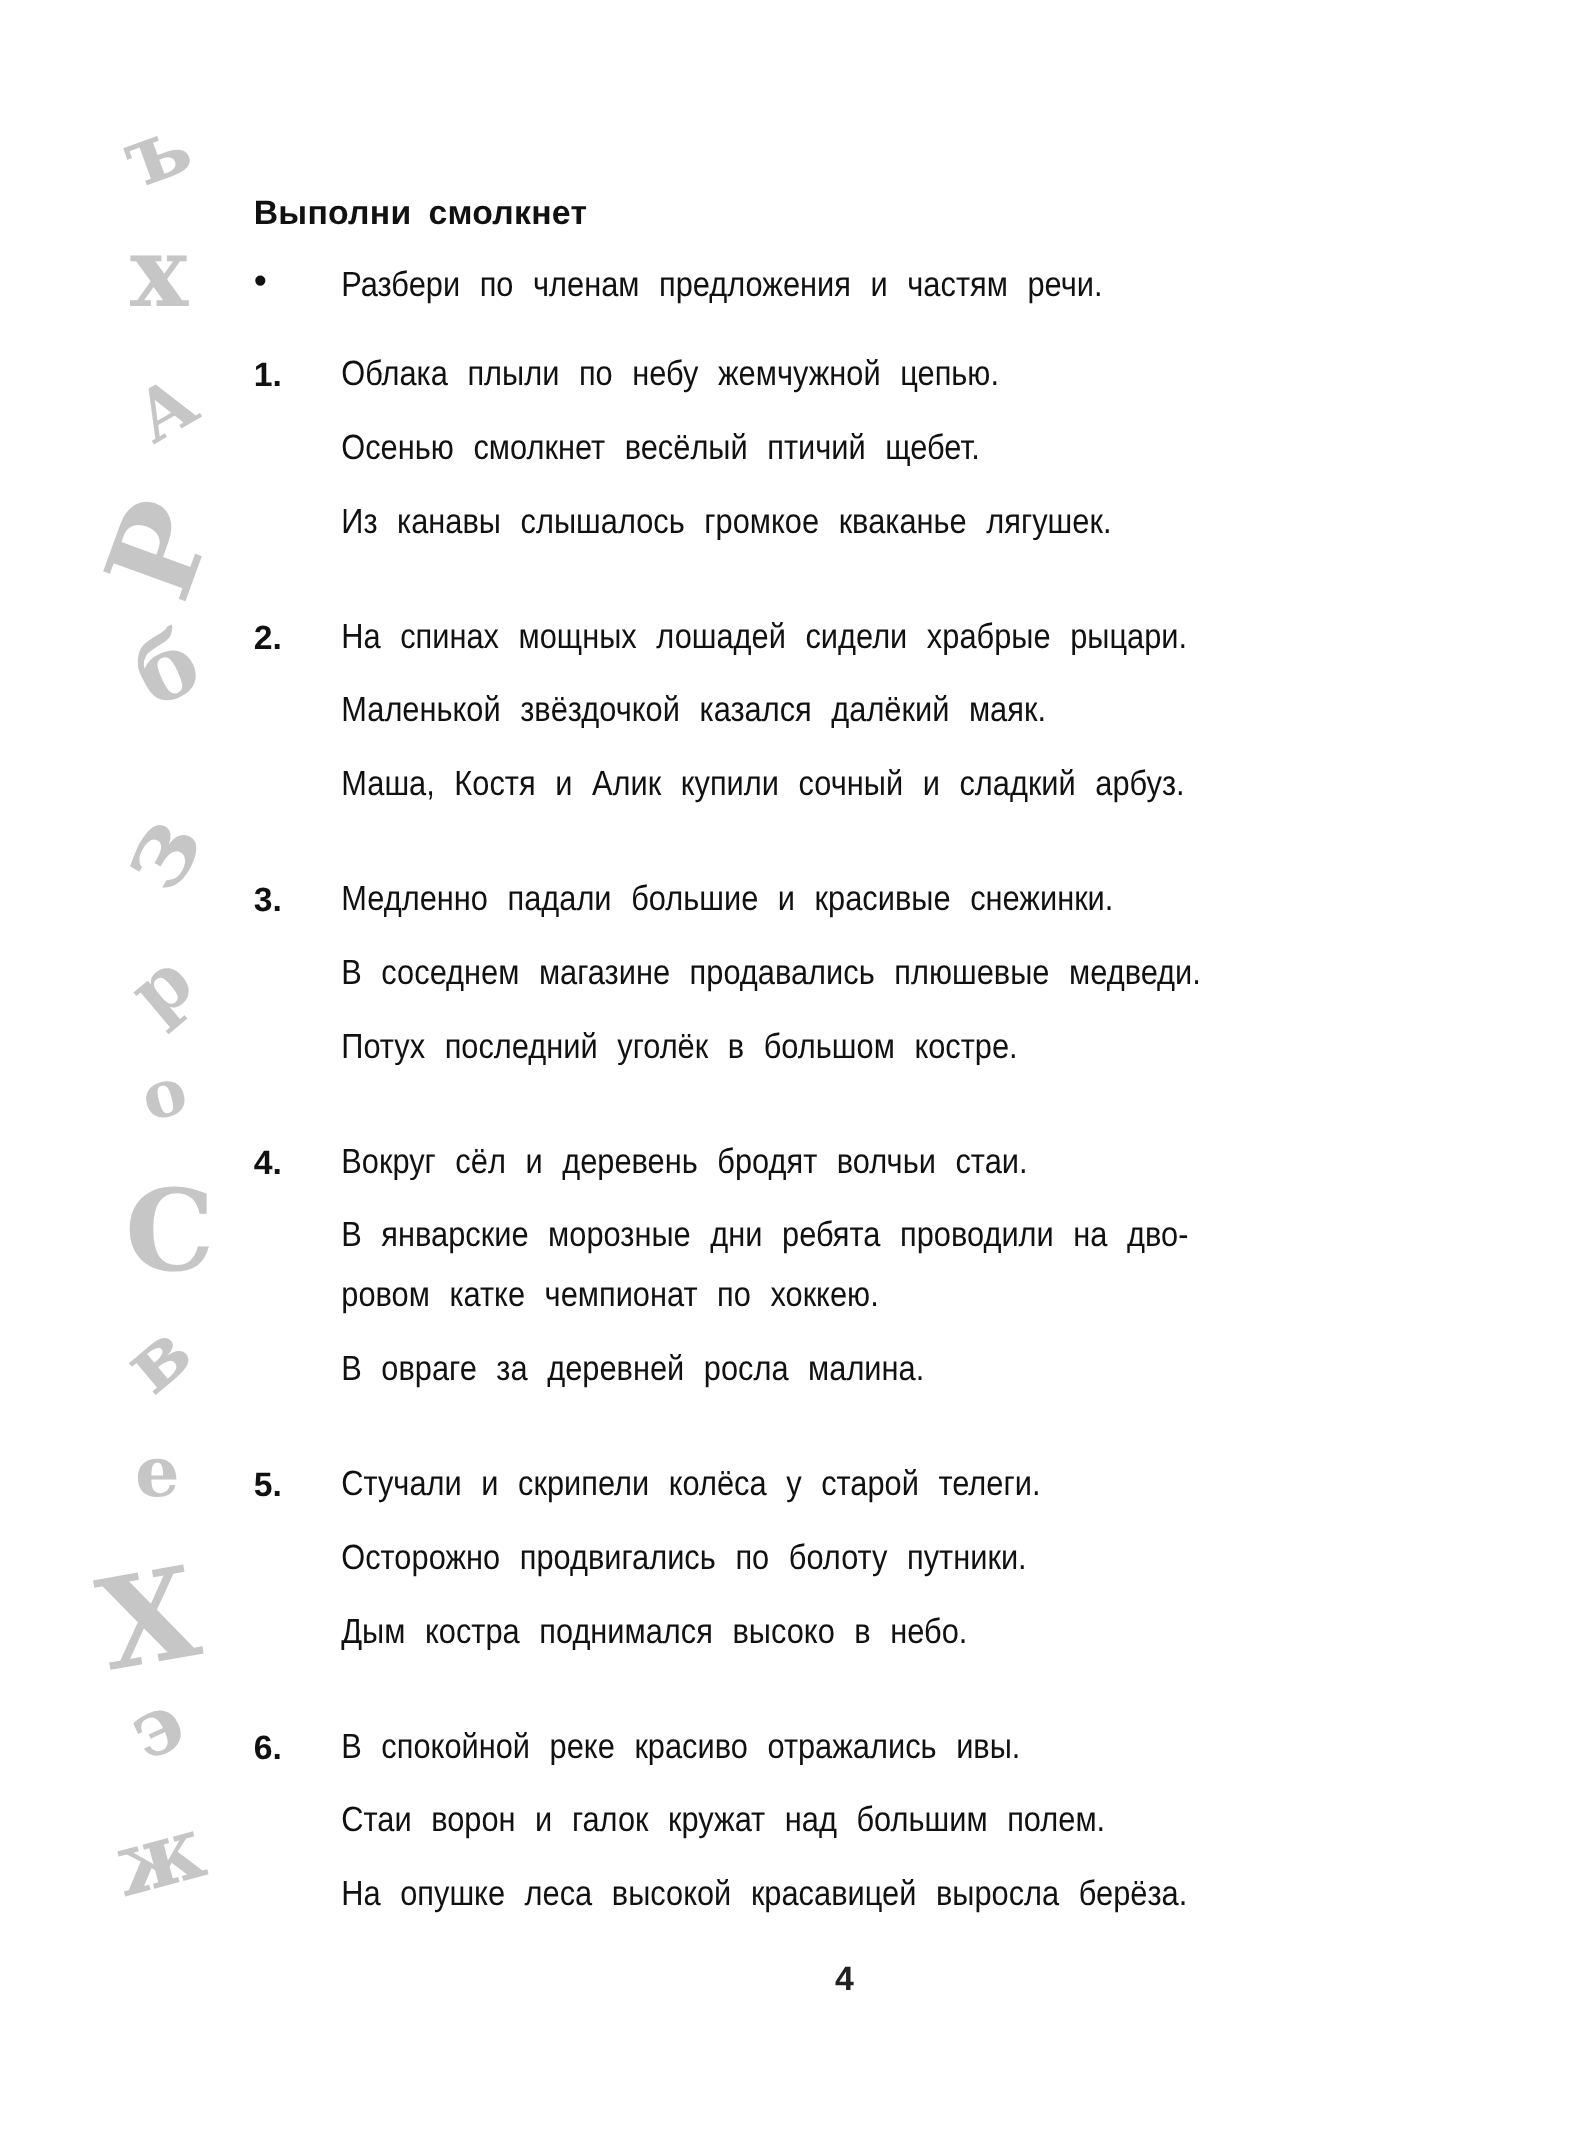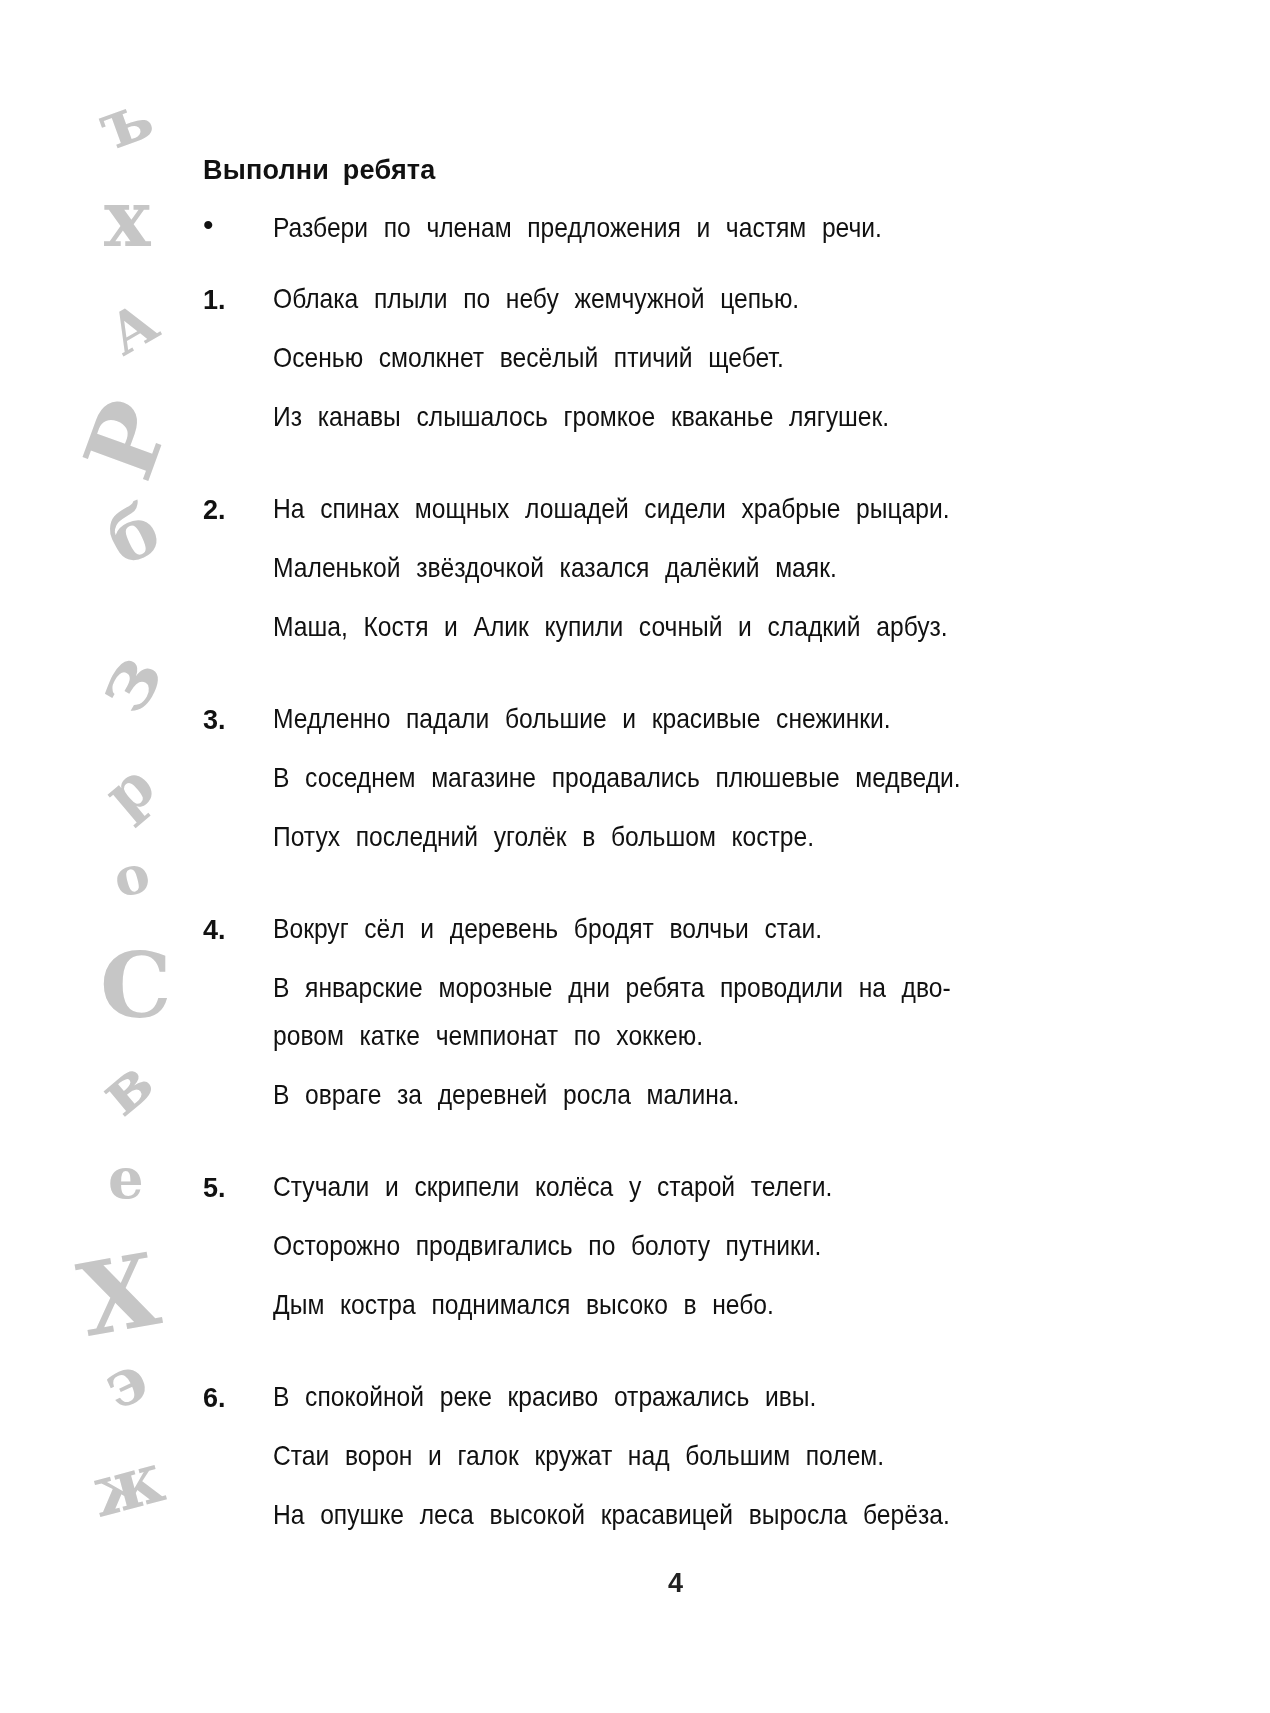--- a/index.html
+++ b/index.html
@@ -28,21 +28,21 @@
     <span class="mletter" style="left: 108px; top: 760px; font-size: 60px; color: rgb(198, 198, 198); transform: rotate(-40deg);">р</span>
     <span class="mletter" style="left: 114px; top: 850px; font-size: 52px; color: rgb(198, 198, 198); transform: rotate(-15deg);">о</span>
     <span class="mletter" style="left: 100px; top: 940px; font-size: 90px; color: rgb(198, 198, 198); transform: rotate(0deg);">С</span>
     <span class="mletter" style="left: 104px; top: 1055px; font-size: 64px; color: rgb(198, 198, 198); transform: rotate(-40deg);">в</span>
     <span class="mletter" style="left: 108px; top: 1150px; font-size: 56px; color: rgb(198, 198, 198); transform: rotate(0deg);">е</span>
     <span class="mletter" style="left: 80px; top: 1245px; font-size: 100px; color: rgb(198, 198, 198); transform: rotate(-10deg);">Х</span>
     <span class="mletter" style="left: 106px; top: 1350px; font-size: 64px; color: rgb(198, 198, 198); transform: rotate(-25deg);">э</span>
     <span class="mletter" style="left: 92px; top: 1450px; font-size: 70px; color: rgb(198, 198, 198); transform: rotate(-15deg);">ж</span>
   </div>
 
-<div class="title">Выполни ребята</div>
+<div class="title">Выполни смолкнет</div>
 
 <div class="instruction">
   <span class="bullet">•</span>
   <span class="instr-text">Разбери по членам предложения и частям речи.</span>
 </div>
 
 <div id="tasks">
     <div class="task" style="top: 285px;">
       <span class="num">1.</span>
       <div class="line" style="top: -2px;">Облака плыли по небу жемчужной цепью.</div>

